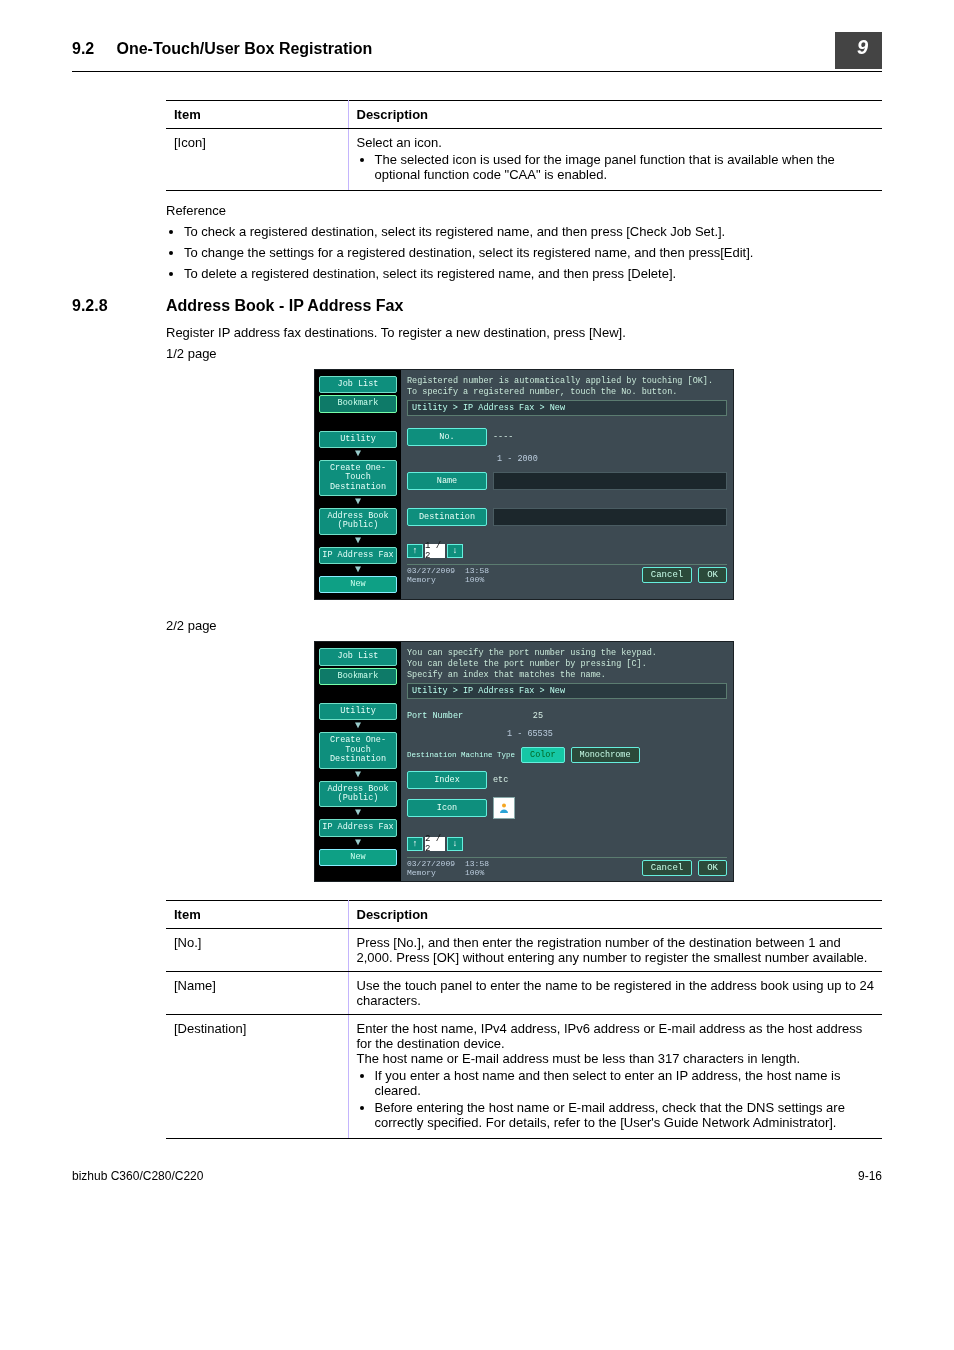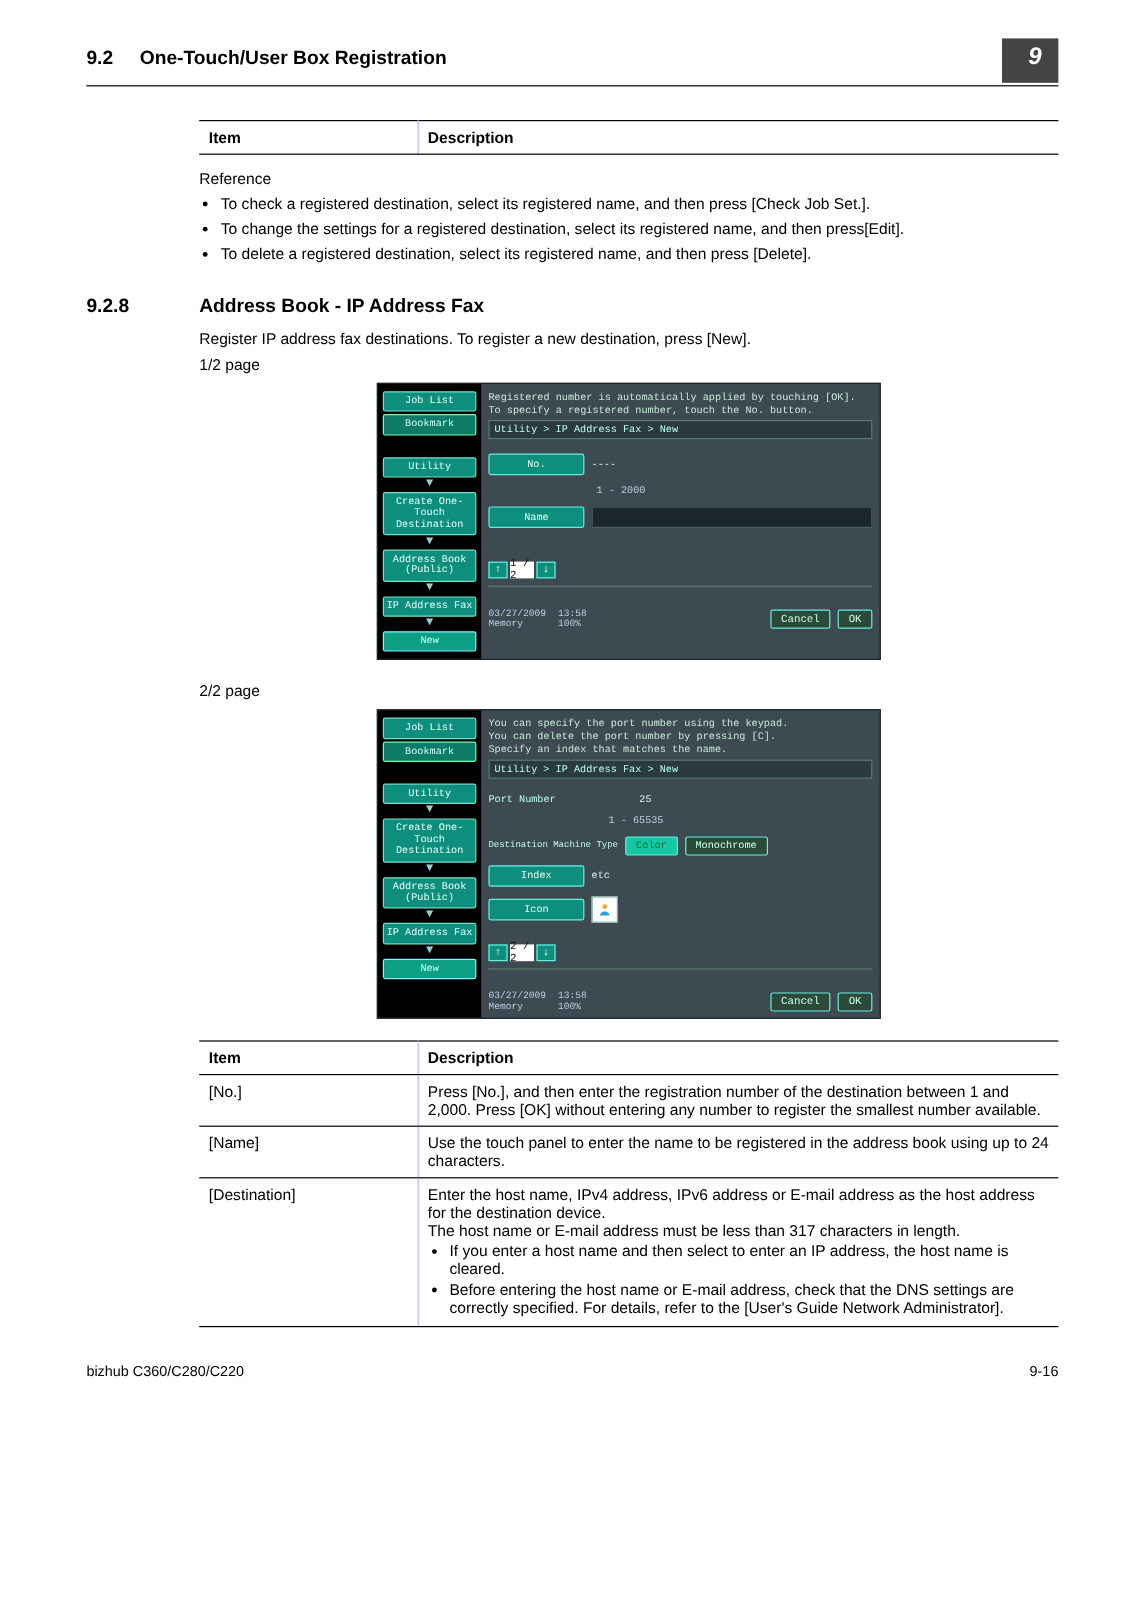--- a/index.html
+++ b/index.html
@@ -15,21 +15,21 @@
   table.desc th, table.desc td { text-align: left; vertical-align: top; padding: 6px 8px; border-bottom: 1px solid #000; font-size: 13px; }
   table.desc th { font-weight: bold; border-top: 1px solid #000; }
   table.desc .col1 { width: 182px; border-right: 1px solid #c4b5fd; }
   table.desc ul { padding-left: 18px; margin-top: 2px; }
   table.desc ul li { margin-bottom: 2px; }
 
   .para { margin: 6px 0; font-size: 13px; }
   ul.ref { padding-left: 18px; }
   ul.ref li { margin: 6px 0; }
 
-  .sect { display: flex; align-items: baseline; margin: 28px 0 10px -94px; }
+  .sect { display: flex; align-items: baseline; margin: 16px 0 10px -94px; }
   .sect-num { width: 94px; font-weight: bold; font-size: 16px; }
   .sect-title { font-weight: bold; font-size: 16px; }
 
   
   .shot { width: 420px; margin: 8px auto 18px auto; background: #3d4a52; color: #fff; font-family: "Courier New", monospace; font-size: 9px; border: 1px solid #1a2024; position: relative; }
   .shot-body { display: flex; }
   .shot-side { width: 86px; background: #000000; padding: 6px 4px; display: flex; flex-direction: column; gap: 2px; }
   .plate { border: 1px solid #7fa; background: #2b4a3a; color: #cfe; text-align: center; padding: 3px 2px; border-radius: 2px; font-size: 8.5px; line-height: 1.1; }
   .plate.teal { background: #0e8f7d; border-color: #71e0c8; color: #e7fff9; }
   .plate.bookmark { background: #0e7a68; }
@@ -44,21 +44,21 @@
   .row { display: flex; align-items: center; gap: 6px; margin: 4px 0; }
   .lab-btn { background: #0e8f7d; border: 1px solid #6ed; color: #e8fff6; padding: 3px 4px; width: 80px; text-align: center; border-radius: 2px; font-size: 8.5px; }
   .val-field { flex: 1; background: #1c272c; border: 1px solid #4a5c62; color: #ccc; padding: 3px 6px; font-size: 8.5px; }
   .val-plain { color: #d7efe5; font-size: 8.5px; }
   .range { color: #bcd; font-size: 8.5px; padding-left: 4px; }
 
   .pager { display: flex; align-items: center; gap: 2px; margin-top: 14px; }
   .pg-btn { width: 16px; height: 14px; background: #0e8f7d; border: 1px solid #6ed; color: #fff; display: flex; align-items: center; justify-content: center; font-size: 9px; }
   .pg-num { width: 20px; height: 14px; background: #fff; color: #111; display: flex; align-items: center; justify-content: center; font-size: 9px; }
 
-  .shot-footer { border-top: 1px solid #5b7c70; margin-top: 6px; padding-top: 18px; display: flex; justify-content: space-between; align-items: center; }
+  .shot-footer { border-top: 1px solid #5b7c70; margin-top: 6px; padding-top: 1px; display: flex; justify-content: space-between; align-items: center; }
   .foot-left { color: #bcd; display: flex; gap: 10px; font-size: 8px; }
   .foot-right { display: flex; gap: 6px; }
   .f-btn { background: #2b4a3a; border: 1px solid #6ed; color: #c8fde8; padding: 2px 8px; border-radius: 2px; font-size: 9px; }
 
   .pill { background: #2b4a3a; border: 1px solid #6ed; color: #c8fde8; padding: 2px 8px; border-radius: 2px; font-size: 8.5px; }
   .pill.sel { background: #15c7a5; color: #062; }
   .pill.mono { }
   .icon-box { width: 22px; height: 22px; background: #fff; border: 1px solid #8aa; display: inline-flex; align-items: center; justify-content: center; }
   .icon-person { width: 12px; height: 14px; }
 
@@ -79,20 +79,29 @@
     <div class="hdr-right">9</div>
   </div>
 
   <div class="content">
 
     <table class="desc">
       <tbody>
           <tr>
         <th class="col1">Item</th>
         <th>Description</th>
+      </tr>
+      <tr>
+        <td class="col1">[Icon]</td>
+        <td>
+          <span>Select an icon.</span>
+          <ul>
+                <li>The selected icon is used for the image panel function that is available when the optional function code "CAA" is enabled.</li>
+              </ul>
+        </td>
       </tr>
     </tbody>
       </table>
 
     <p class="para">Reference</p>
     <ul class="ref">
       <li>To check a registered destination, select its registered name, and then press [Check Job Set.].</li>
       <li>To change the settings for a registered destination, select its registered name, and then press[Edit].</li>
       <li>To delete a registered destination, select its registered name, and then press [Delete].</li>
     </ul>
@@ -134,20 +143,24 @@
           </div>
           <div class="row">
               <div style="width:80px"></div>
               <div class="range">1  -  2000</div>
             </div>
           <div class="row">
             <div class="lab-btn">Name</div>
             <div class="val-field">&nbsp;</div>
           </div>
           <div style="height:10px"></div>
+          <div class="row">
+            <div class="lab-btn">Destination</div>
+            <div class="val-field">&nbsp;</div>
+          </div>
 
           <div class="pager">
             <div class="pg-btn">↑</div>
             <div class="pg-num">1 / 2</div>
             <div class="pg-btn">↓</div>
           </div>
 
           <div class="shot-footer">
             <div class="foot-left">
               <div><span>03/27/2009</span><br><span>Memory</span></div>

